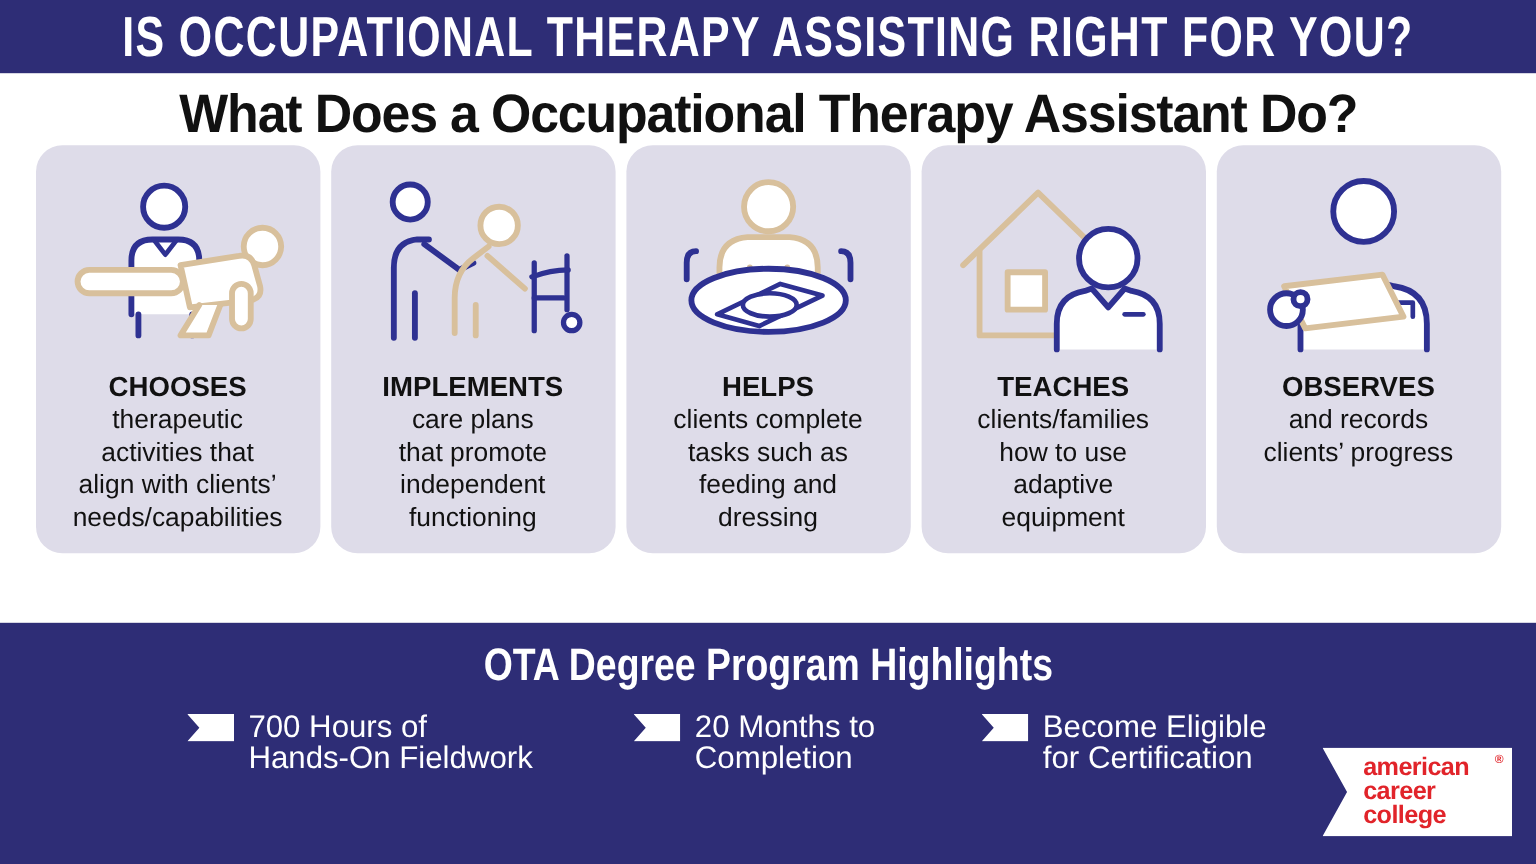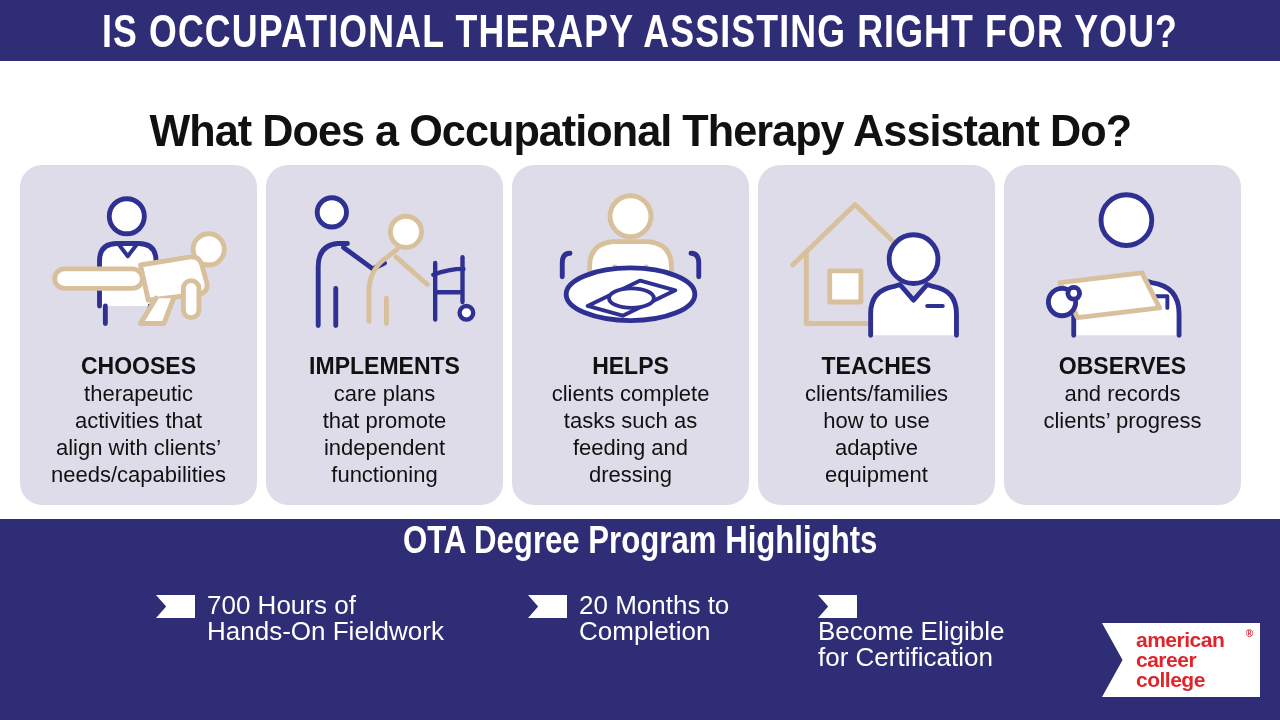--- a/index.html
+++ b/index.html
@@ -21,29 +21,29 @@
   .banner{
     height:61px;background:var(--banner_navy);
     display:flex;align-items:center;justify-content:center;
   }
   .banner-text{
     color:var(--white);font-weight:bold;font-size:47px;white-space:nowrap;
     display:inline-block;transform:scaleX(0.76);letter-spacing:1.5px;
   }
   
   .heading{
-    height:60px;display:flex;align-items:flex-start;justify-content:center;margin-top:44px;
+    height:60px;display:flex;align-items:flex-end;justify-content:center;
   }
   .heading-text{
     color:var(--text_black);font-weight:bold;font-size:45px;white-space:nowrap;
     display:inline-block;transform:scaleX(0.96);letter-spacing:-1px;
   }
   
   .cards{
-    height:376px;display:flex;gap:9px;padding:0 20px;
+    height:376px;display:flex;justify-content:center;gap:9px;padding:0 20px;
   }
   .card{
     width:237px;height:340px;background:var(--card_bg);border-radius:22px;
     display:flex;flex-direction:column;align-items:center;padding-top:14px;
   }
   .icon-wrap{
     height:172px;display:flex;align-items:center;justify-content:center;
   }
   .card-keyword{
     font-size:23px;font-weight:bold;color:var(--text_black);line-height:27px;margin-top:2px;
@@ -51,29 +51,29 @@
   .card-desc{
     font-size:22px;color:var(--text_black);text-align:center;line-height:27px;white-space:pre-line;
   }
   svg .sN{stroke:var(--icon_navy);}
   svg .sT{stroke:var(--icon_tan);}
   
   .highlights{
     position:absolute;left:0;top:519px;width:1280px;height:201px;
     background:var(--banner_navy);
   }
-  .hl-title-row{text-align:center;text-decoration:underline;}
+  .hl-title-row{text-align:center;padding-top:15px;text-decoration:underline;}
   .hl-title{
     color:var(--white);font-weight:bold;font-size:38px;white-space:nowrap;
     display:inline-block;transform:scaleX(0.82);
   }
   .hl-item{position:absolute;top:73px;display:flex;align-items:flex-start;}
   .hl-item-1{left:156px;}
   .hl-item-2{left:528px;}
-  .hl-item-3{left:818px;flex-direction:column;}
+  .hl-item-3{left:818px;}
   .hl-marker{
     width:39px;height:23px;background:var(--white);margin-right:12px;margin-top:3px;
     clip-path:polygon(0 0,100% 0,100% 100%,0 100%,26% 50%);
   }
   .hl-text{
     color:var(--white);font-size:26px;line-height:26px;white-space:pre-line;font-weight:500;
   }
   .source-url{
     position:absolute;left:8px;bottom:5px;color:var(--white);font-size:13.5px;letter-spacing:0.2px;
   }

